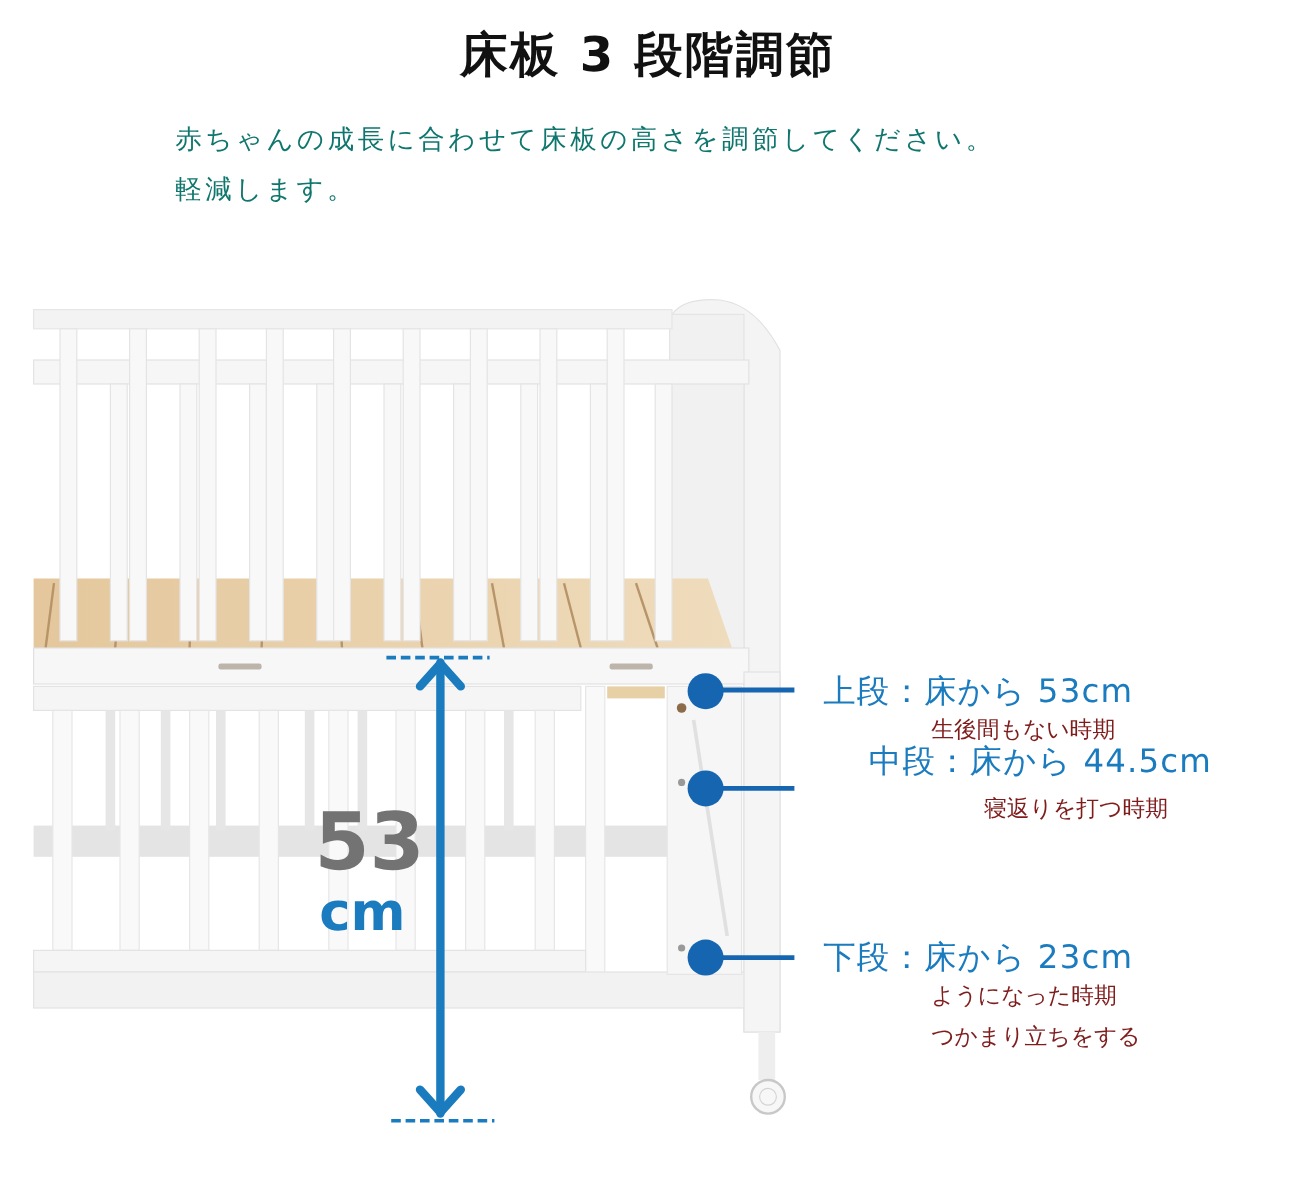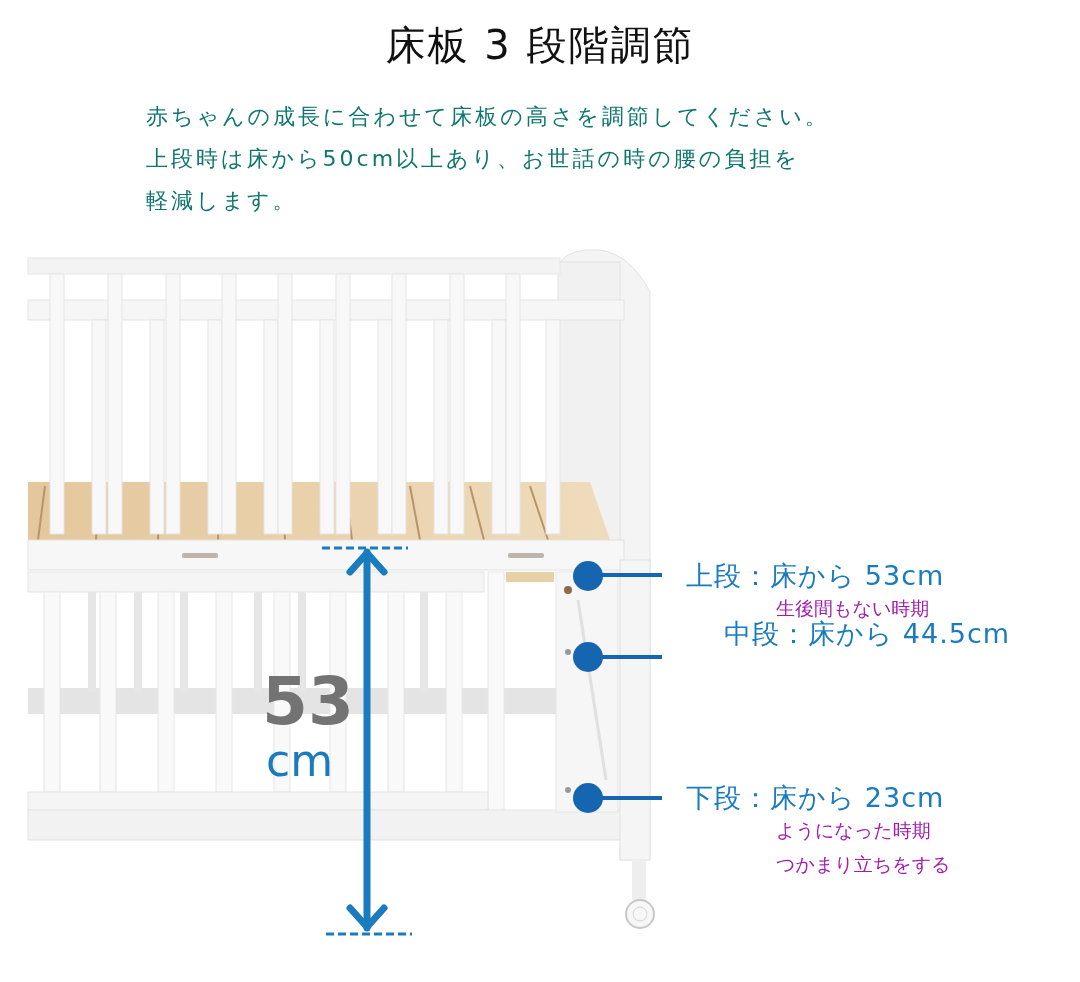--- a/index.html
+++ b/index.html
@@ -1,39 +1,38 @@
 <!DOCTYPE html>
 <html><head>
 <meta charset="utf-8">
 <style>
   html, body { margin:0; padding:0; background:#ffffff; }
   body { width:1080px; height:982px; position:relative; overflow:hidden;
          font-family:"DejaVu Sans", "Liberation Sans", sans-serif; color:#222; }
   .title { position:absolute; left:0; width:1080px; top:18px; text-align:center;
-           font-size:40px; font-weight:normal; letter-spacing:2px; color:#111; }
+           font-size:40px; font-weight:bold; letter-spacing:2px; color:#111; }
   .desc { position:absolute; left:146px; top:96px; width:820px; font-size:22px;
           line-height:42px; letter-spacing:3px; color:#0f766e; }
   .desc div { white-space:nowrap; }
   svg.crib { position:absolute; left:0; top:0; }
   .lbl { position:absolute; white-space:nowrap; }
   .lbl .main { font-size:27px; font-weight:normal; color:#1b7bbf; letter-spacing:1px; }
-  .lbl .sub { font-size:19px; color:#a21caf; line-height:28px; }
+  .lbl .sub { font-size:19px; color:#7f1d1d; line-height:28px; }
   .big53 { position:absolute; left:262px; top:670px; font-size:66px; font-weight:bold;
            color:#737373; line-height:64px; font-family:"DejaVu Sans", sans-serif; }
-  .bigcm { position:absolute; left:266px; top:736px; font-size:44px; font-weight:normal;
+  .bigcm { position:absolute; left:266px; top:736px; font-size:44px; font-weight:bold;
            color:#1b7bbf; line-height:50px; }
 </style>
 </head>
 <body>
 
 <div class="title">床板 3 段階調節</div>
 
 <div class="desc">
   <div>赤ちゃんの成長に合わせて床板の高さを調節してください。</div>
-  <div>上段時は床から50cm以上あり、お世話の時の腰の負担を</div>
   <div>軽減します。</div>
 </div>
 
 <svg class="crib" width="1080" height="982" viewBox="0 0 1080 982">
   <defs>
     <linearGradient id="wood" x1="0" y1="0" x2="1" y2="0">
       <stop offset="0" stop-color="#e4c79c"></stop>
       <stop offset="1" stop-color="#efdcbc"></stop>
     </linearGradient>
   </defs>
@@ -144,19 +143,20 @@
 <div class="big53">53</div>
 <div class="bigcm">cm</div>
 
 <div class="lbl" style="left:686px; top:558px;">
   <div class="main">上段：床から 53cm</div>
   <div class="sub" style="padding-left:90px;">生後間もない時期</div>
 </div>
 
 <div class="lbl" style="left:680px; top:616px;margin-left:44px;">
   <div class="main">中段：床から 44.5cm</div>
+  <div class="sub" style="padding-left:96px; margin-top:8px;">寝返りを打つ時期</div>
 </div>
 
 <div class="lbl" style="left:686px; top:780px;">
   <div class="main">下段：床から 23cm</div>
   <div class="sub" style="padding-left:90px;">ようになった時期</div>
   <div class="sub" style="padding-left:90px; margin-top:6px;">つかまり立ちをする</div>
 </div>
 
 </body></html>

